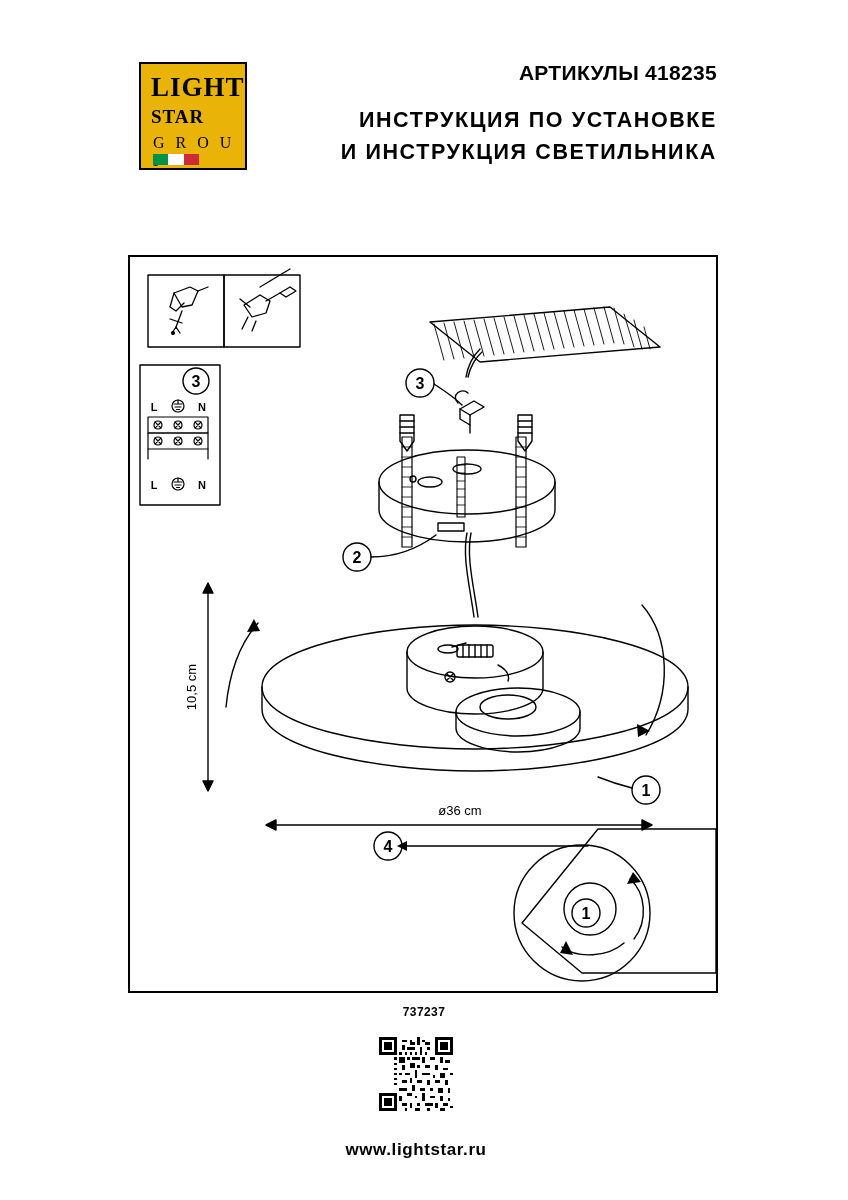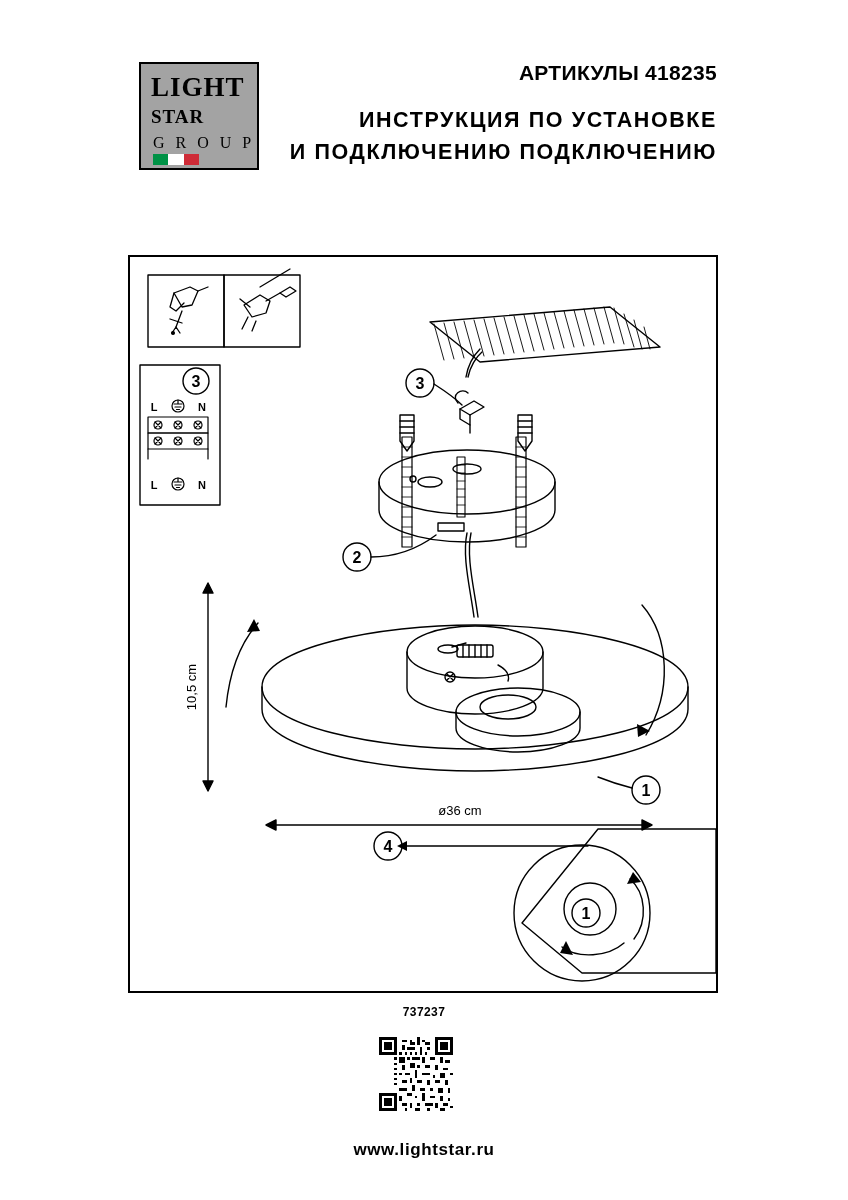--- a/index.html
+++ b/index.html
@@ -25,25 +25,25 @@
   
   .header {
     position: absolute;
     left: 0; top: 44px;
     width: 848px;
     height: 160px;
   }
   .logo-box {
     position: absolute;
     left: 139px; top: 18px;
-    width: 120px;
+    width: 108px;
     height: 108px;
     border: 2px solid #000;
     box-sizing: border-box;
-    background: #a3a3a3;
+    background: #eab308;
     padding-left: 44px;
   }
   .logo-light {
     position: absolute;
     left: 10px; top: 8px;
     font-size: 27px;
     font-weight: bold;
     letter-spacing: 1px;
     line-height: 30px;
     font-family: "Liberation Serif", serif;
@@ -133,21 +133,20 @@
     height: 74px;
   }
   .site {
     position: absolute;
     left: 0; top: 135px;
     width: 832px;
     text-align: center;
     font-size: 17px;
     font-weight: bold;
     letter-spacing: 0.6px;
-    margin-left: 8px;
   }
 </style>
 </head>
 <body>
 
 <div class="page">
 
   <div class="header">
 
     <div class="logo-box">
@@ -157,21 +156,21 @@
       <div class="logo-flag">
         <i class="flag-g"></i>
           <i class="flag-w"></i>
           <i class="flag-r"></i>
       </div>
     </div>
 
     <div class="head-text">
       <div class="head-line2">АРТИКУЛЫ 418235</div>
       <div class="head-title">ИНСТРУКЦИЯ ПО УСТАНОВКЕ</div>
-      <div class="head-title" style="margin-top:0">И ПОДКЛЮЧЕНИЮ ПОДКЛЮЧЕНИЮ</div>
+      <div class="head-title" style="margin-top:0">И ИНСТРУКЦИЯ СВЕТИЛЬНИКА</div>
     </div>
   </div>
 
   <div class="frame">
     <svg width="586" height="734" viewBox="0 0 586 734" xmlns="http://www.w3.org/2000/svg">
       <g fill="none" stroke="#000" stroke-width="1.4" stroke-linecap="round" stroke-linejoin="round">
 
         <rect x="18" y="18" width="76" height="72"></rect>
         <rect x="94" y="18" width="76" height="72"></rect>
 

